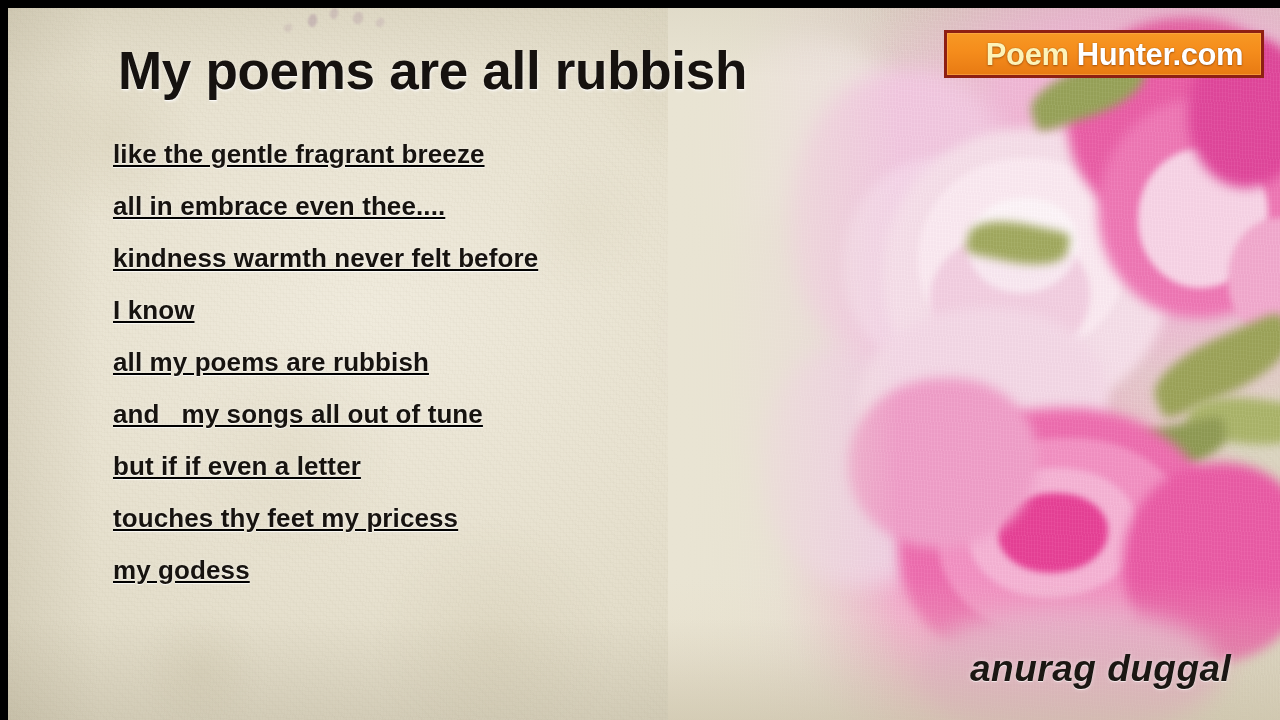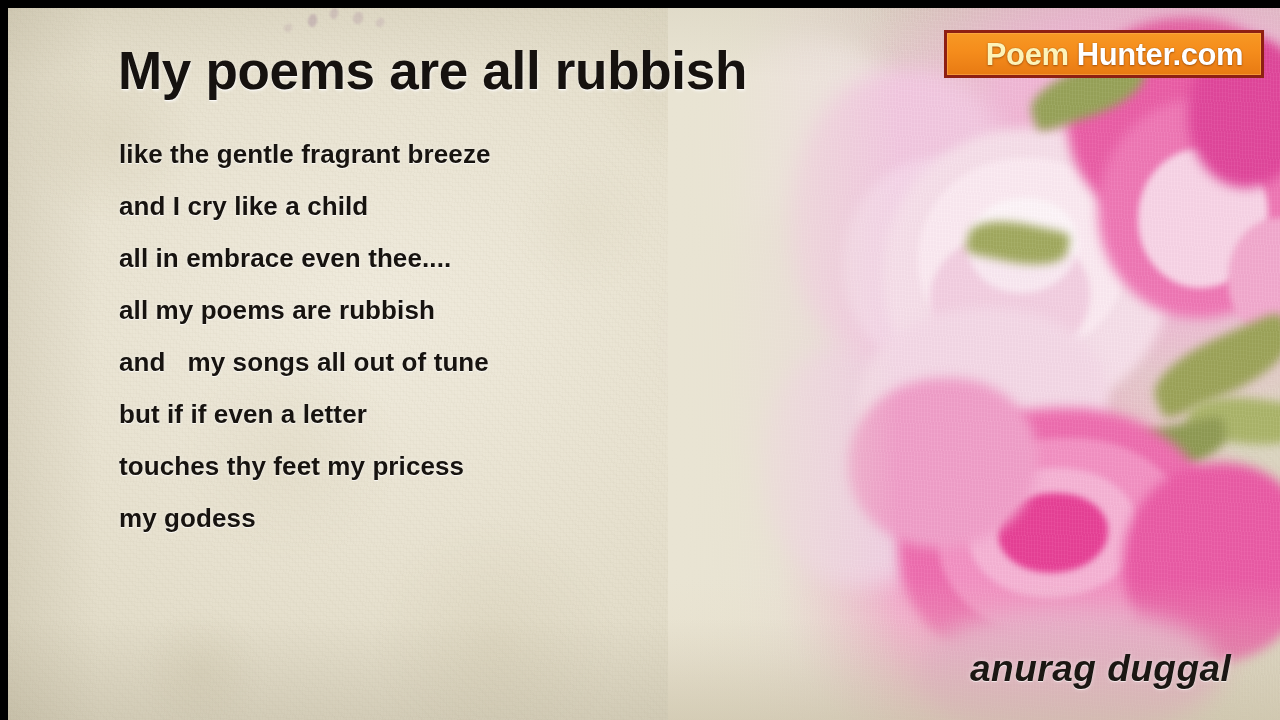--- a/index.html
+++ b/index.html
@@ -107,22 +107,23 @@
     font-size:53px;
     font-weight:bold;
     letter-spacing:-.3px;
     color:#16120f;
     white-space:nowrap;
     text-shadow:0 1px 0 rgba(255,255,255,.75), 1px 2px 3px rgba(255,255,255,.55);
   }
 
   
   .poem {
-    position:absolute; left:103px; top:112px;
+    position:absolute; left:97px; top:112px;
     width:640px;
+    text-decoration:underline;
   }
   .poem-line {
     font-size:26px;
     font-weight:bold;
     color:#17130f;
     line-height:52px;
     height:52px;
     white-space:pre;
     letter-spacing:.1px;
     text-shadow:0 1px 0 rgba(255,255,255,.7), 0 0 4px rgba(255,255,255,.45);
@@ -216,22 +217,23 @@
     <div class="photo-fade-left"></div>
     <div class="photo-bottom-fade"></div>
   </div>
 
   <div class="paper-vignette"></div>
 
   <div class="title">My poems are all rubbish</div>
 
   <div class="poem">
     <div class="poem-line">like the gentle fragrant breeze</div>
-    <div class="poem-line">and I cry like a child</div>
     <div class="poem-line">all in embrace even thee....</div>
+    <div class="poem-line">kindness warmth never felt before</div>
+    <div class="poem-line">I know</div>
     <div class="poem-line">all my poems are rubbish</div>
     <div class="poem-line">and   my songs all out of tune</div>
     <div class="poem-line">but if if even a letter</div>
     <div class="poem-line">touches thy feet my pricess</div>
     <div class="poem-line">my godess</div>
   </div>
 
   <div class="logo">
     <span class="logo-text"><span class="logo-poem">Poem</span><span class="logo-hunter">Hunter.com</span></span>
   </div>

